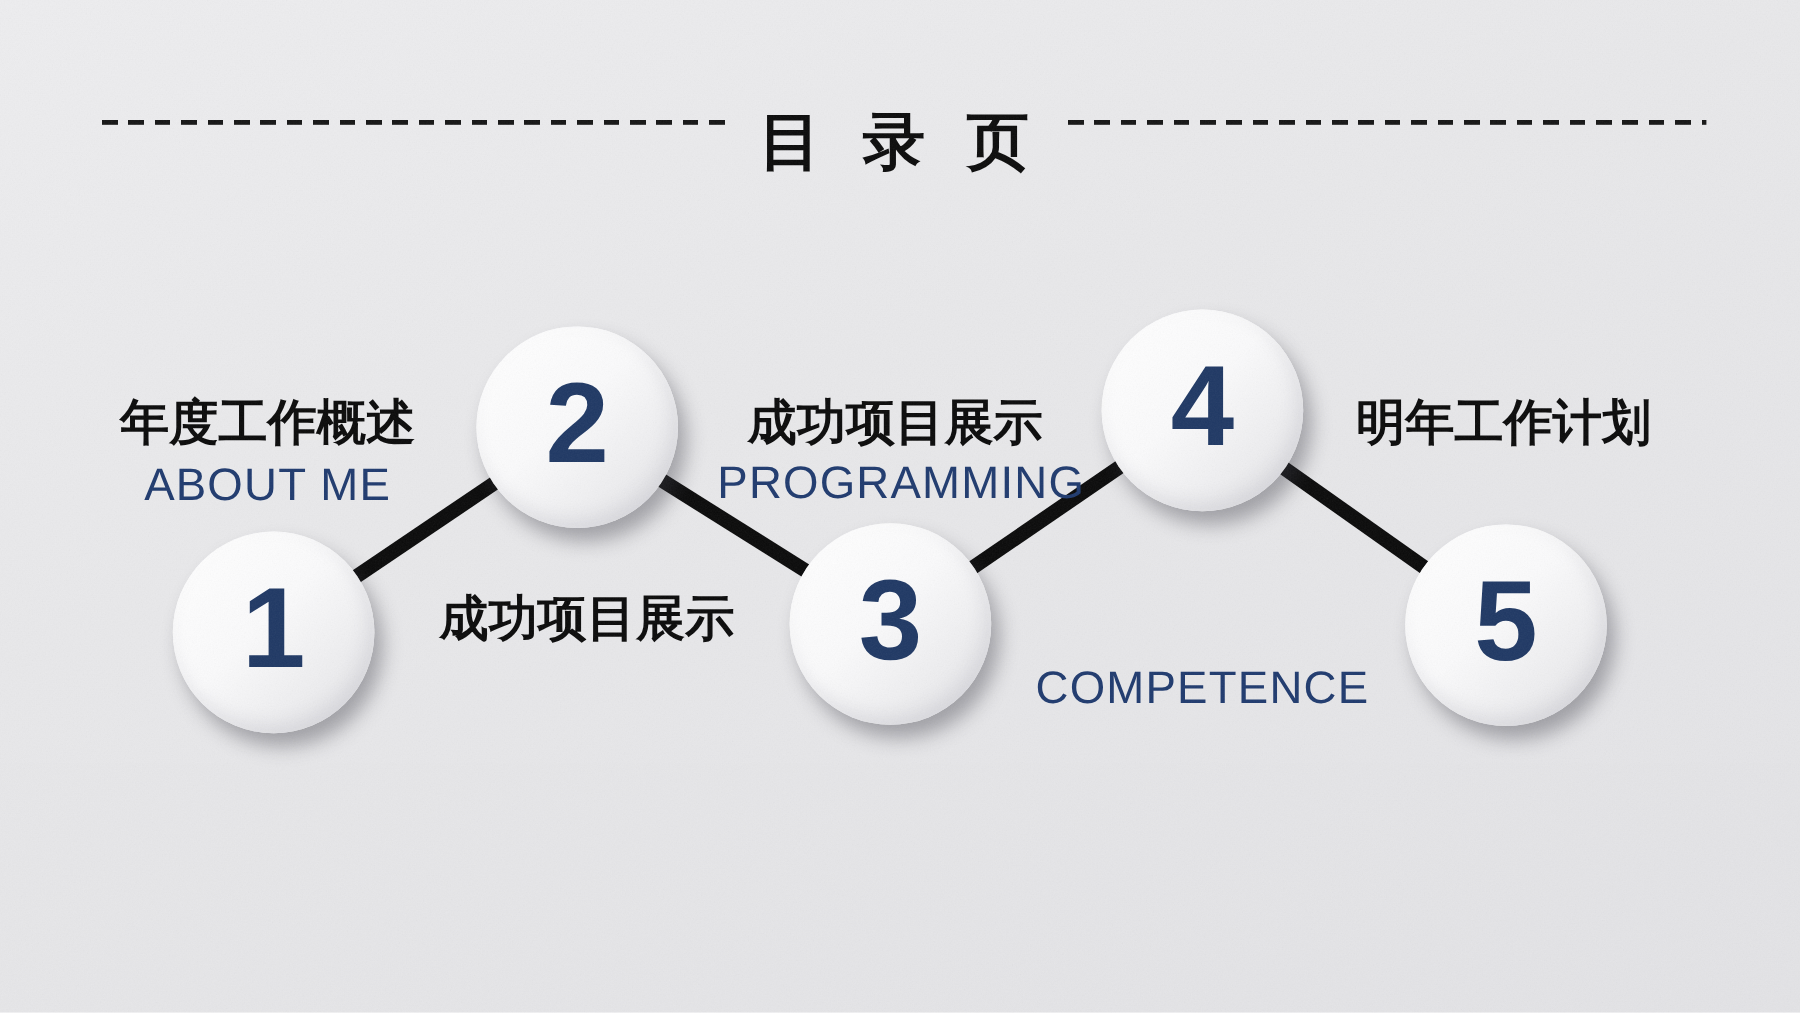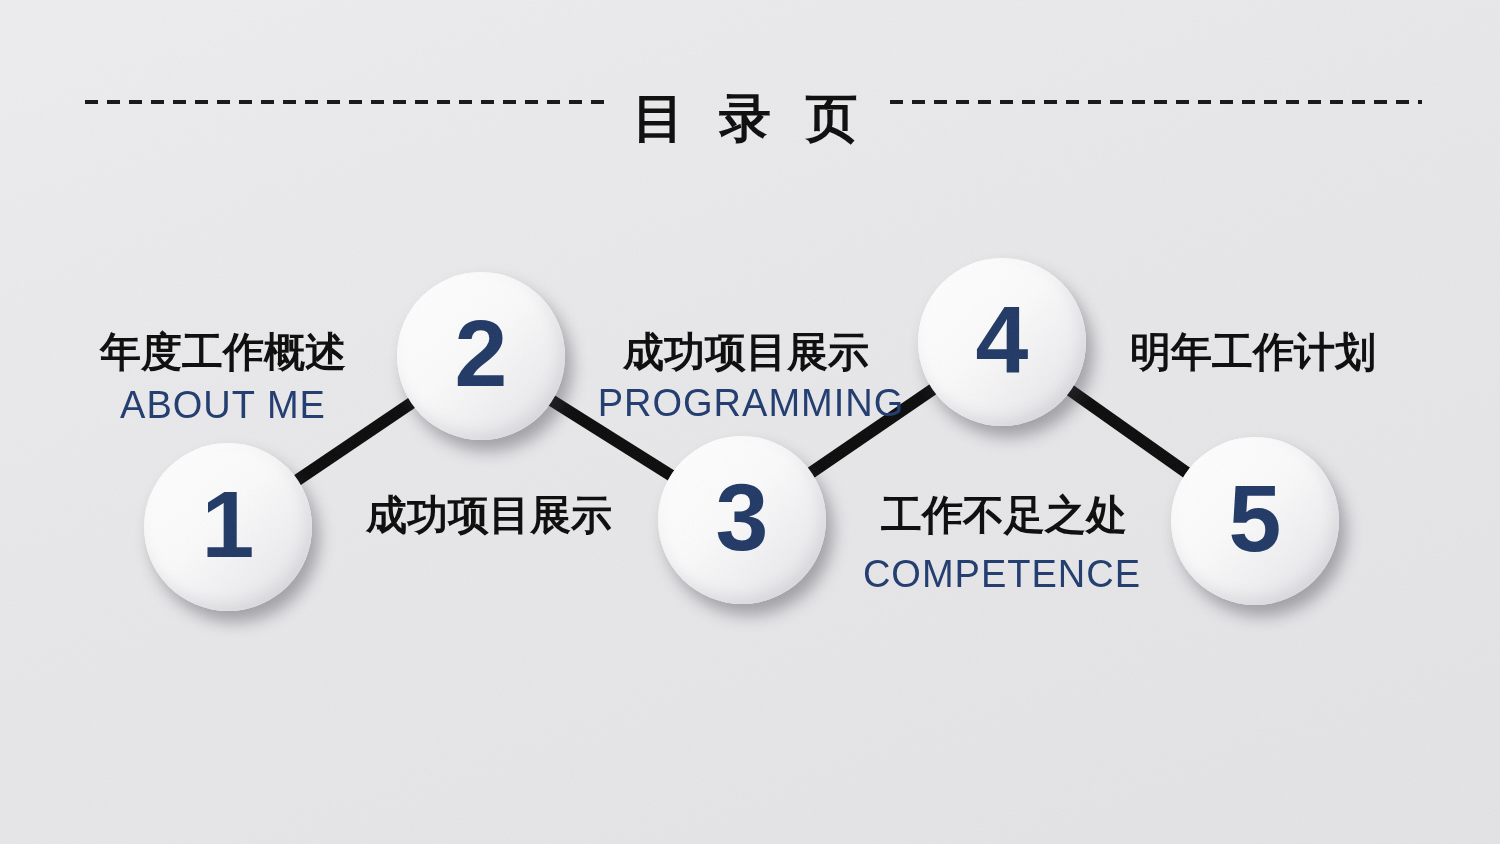--- a/index.html
+++ b/index.html
@@ -141,21 +141,20 @@
   </div>
 
   <div class="toc-title title-1">年度工作概述</div>
   <div class="toc-subtitle subtitle-1">ABOUT ME</div>
 
   <div class="toc-title title-2">成功项目展示</div>
 
   <div class="toc-title title-3">成功项目展示</div>
   <div class="toc-subtitle subtitle-3">PROGRAMMING</div>
 
-  <div class="toc-title title-4">工作不足之处</div>
   <div class="toc-subtitle subtitle-4">COMPETENCE</div>
 
   <div class="toc-title title-5">明年工作计划</div>
 
   <svg class="noise-overlay" width="1500" height="844">
     <filter id="grain">
       <feTurbulence type="fractalNoise" baseFrequency="0.85" numOctaves="2" stitchTiles="stitch"></feTurbulence>
       <feColorMatrix type="saturate" values="0"></feColorMatrix>
     </filter>
     <rect width="1500" height="844" filter="url(#grain)"></rect>

